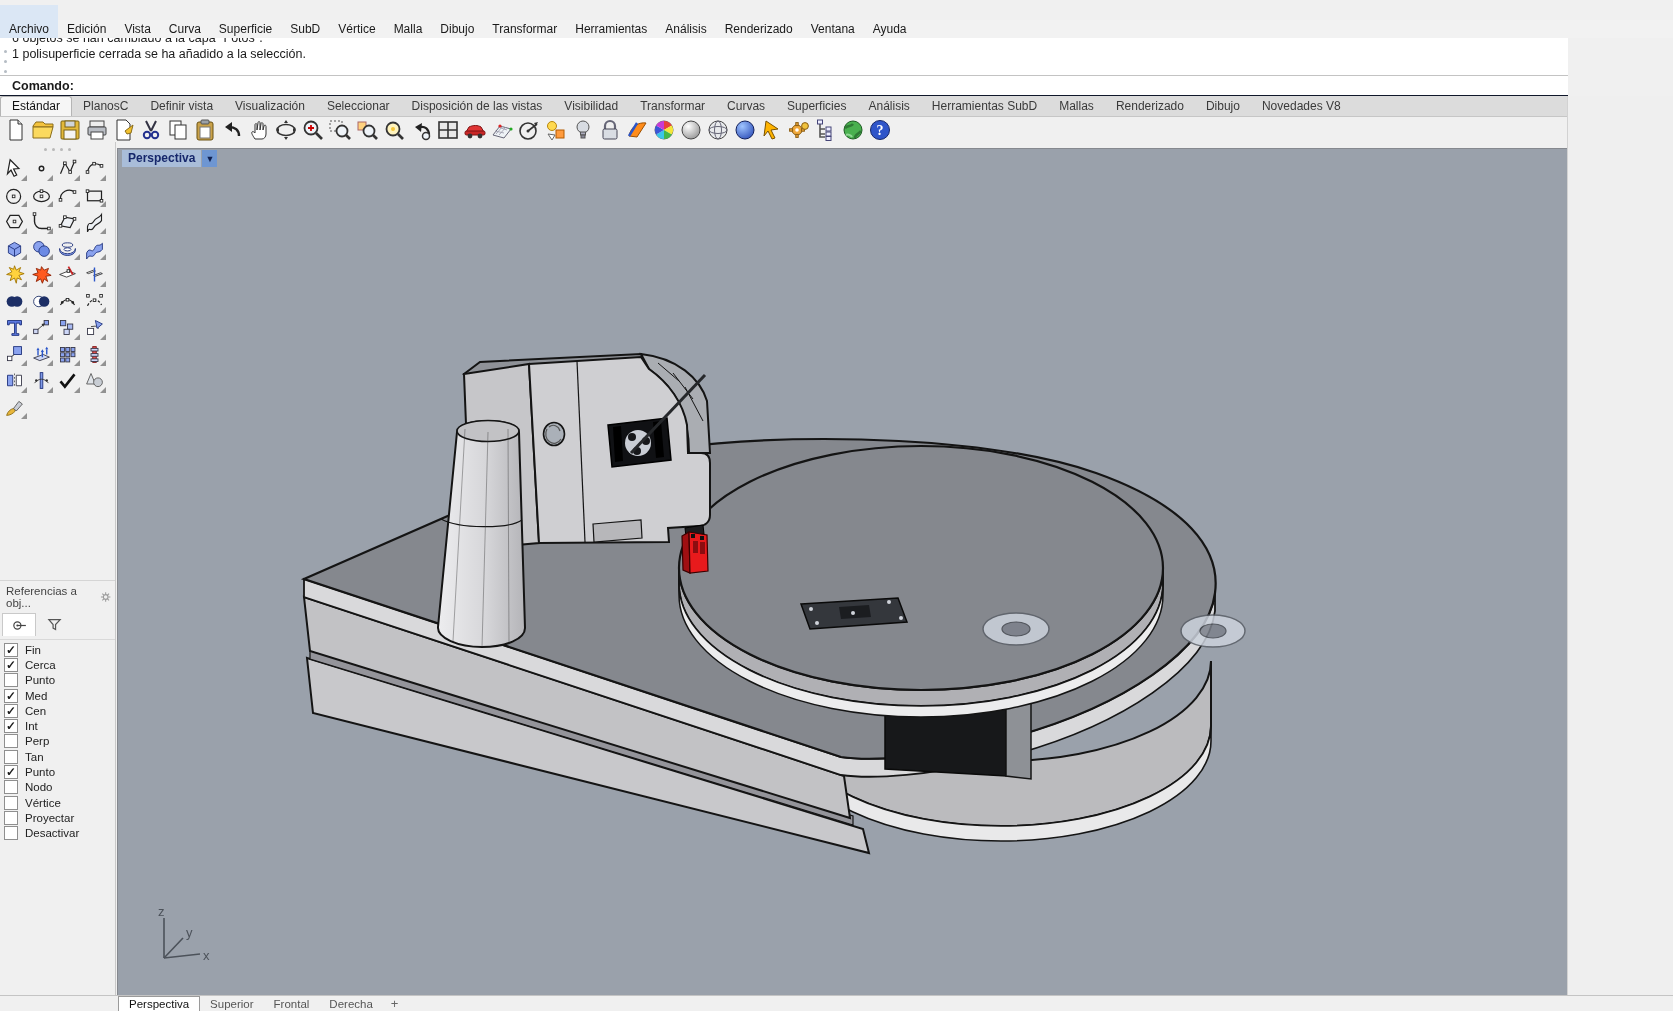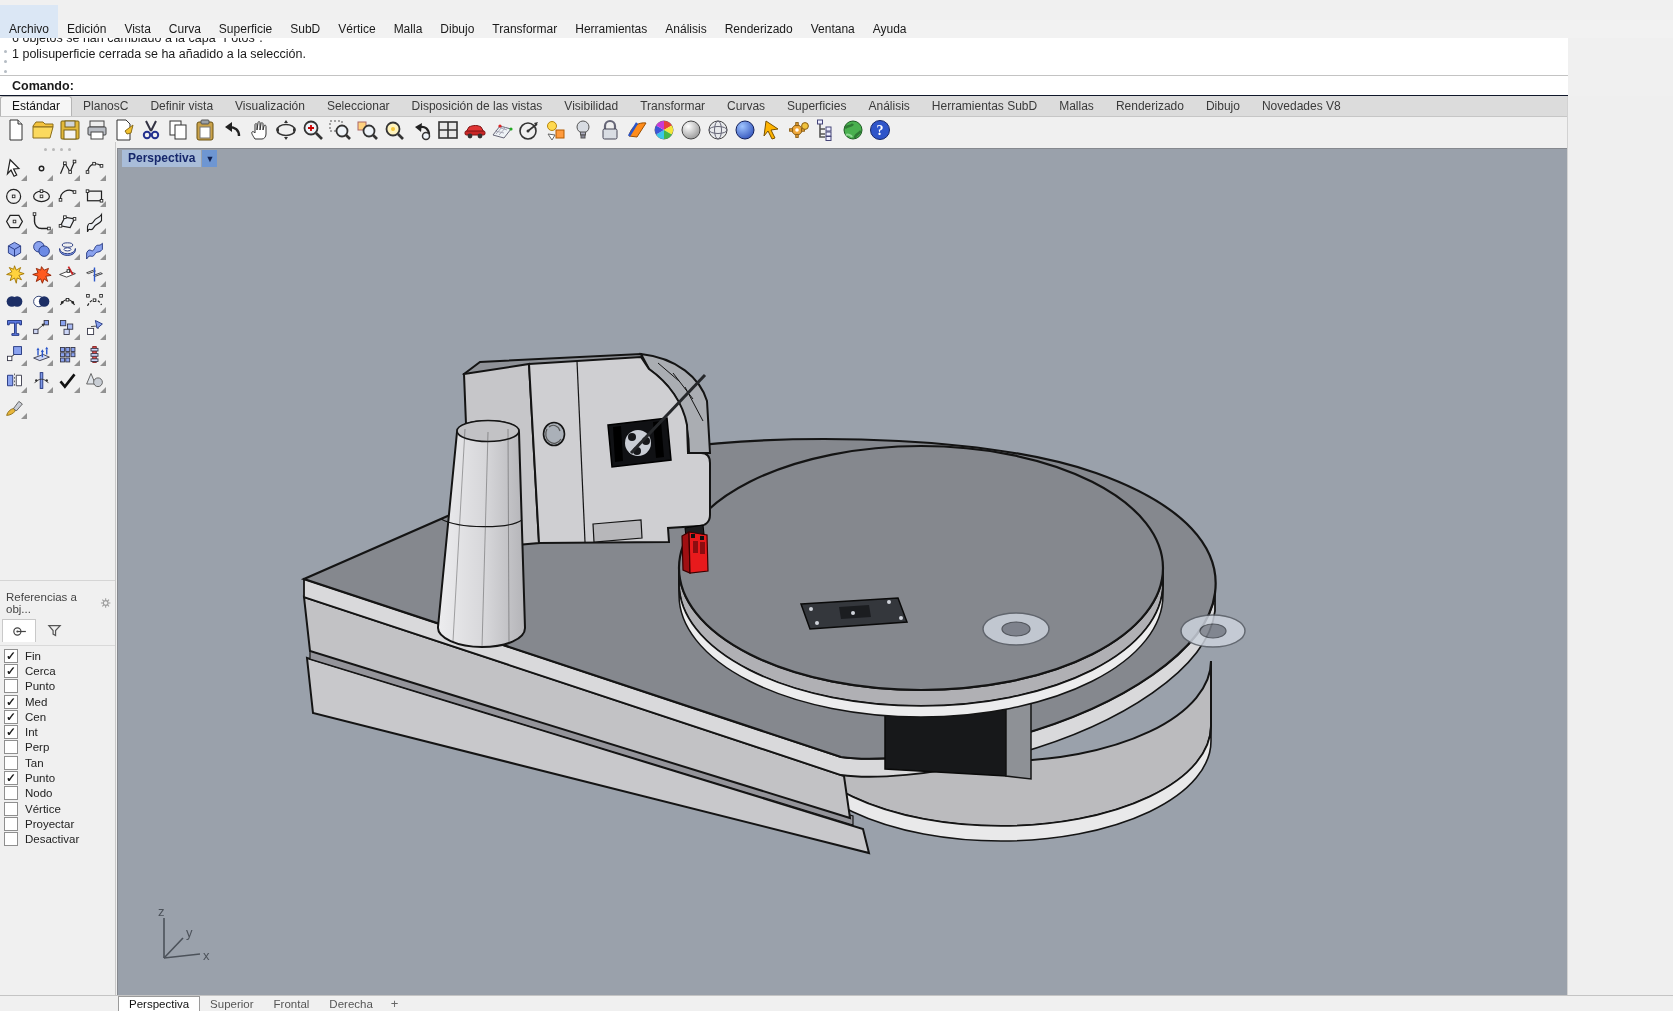--- a/index.html
+++ b/index.html
@@ -38,21 +38,21 @@
   .pal-dots{position:absolute;left:0;top:6px;width:100%;display:flex;justify-content:center;gap:5px;}
   .pal-dots i{width:3px;height:3px;border-radius:50%;background:#b8b8b8;}
   .palette{position:absolute;left:2px;top:14px;width:110px;display:flex;flex-wrap:wrap;}
   .pal-cell{width:26.5px;height:26.5px;position:relative;padding:0;}
   .pal-cell svg{position:absolute;left:2px;top:2px;width:21px;height:21px;}
   .pal-cell::after{content:'';position:absolute;right:2px;bottom:2px;width:0;height:0;
                    border-left:6px solid transparent;border-bottom:6px solid #929292;}
   
   .osnap{position:absolute;left:0;top:438px;width:115px;}
   .osnap-head{display:flex;align-items:center;justify-content:space-between;border-top:1px solid #d5d5d5;
-              padding:10px 4px 2px 6px;font-size:11.5px;color:#444;}
+              padding:4px 4px 2px 6px;font-size:11.5px;color:#444;}
   .osnap-head svg{width:12px;height:12px;}
   .osnap-tabs{display:flex;gap:2px;padding:2px 0 3px 2px;border-bottom:1px solid #d9d9d9;}
   .osnap-tab{width:32px;height:22px;display:flex;align-items:center;justify-content:center;}
   .osnap-tab.active{background:#fff;border:1px solid #c9c9c9;border-bottom:none;}
   .osnap-tab svg{width:17px;height:17px;}
   .osnap-list{padding:2px 0 0 4px;}
   .osnap-row{display:flex;align-items:center;height:15.3px;font-size:11.5px;color:#222;}
   .cb{width:12px;height:12px;background:#fff;border:1px solid #8f8f8f;margin-right:7px;
       display:inline-flex;align-items:center;justify-content:center;font-size:12px;font-weight:bold;color:#1b1b1b;line-height:10px;}
   

